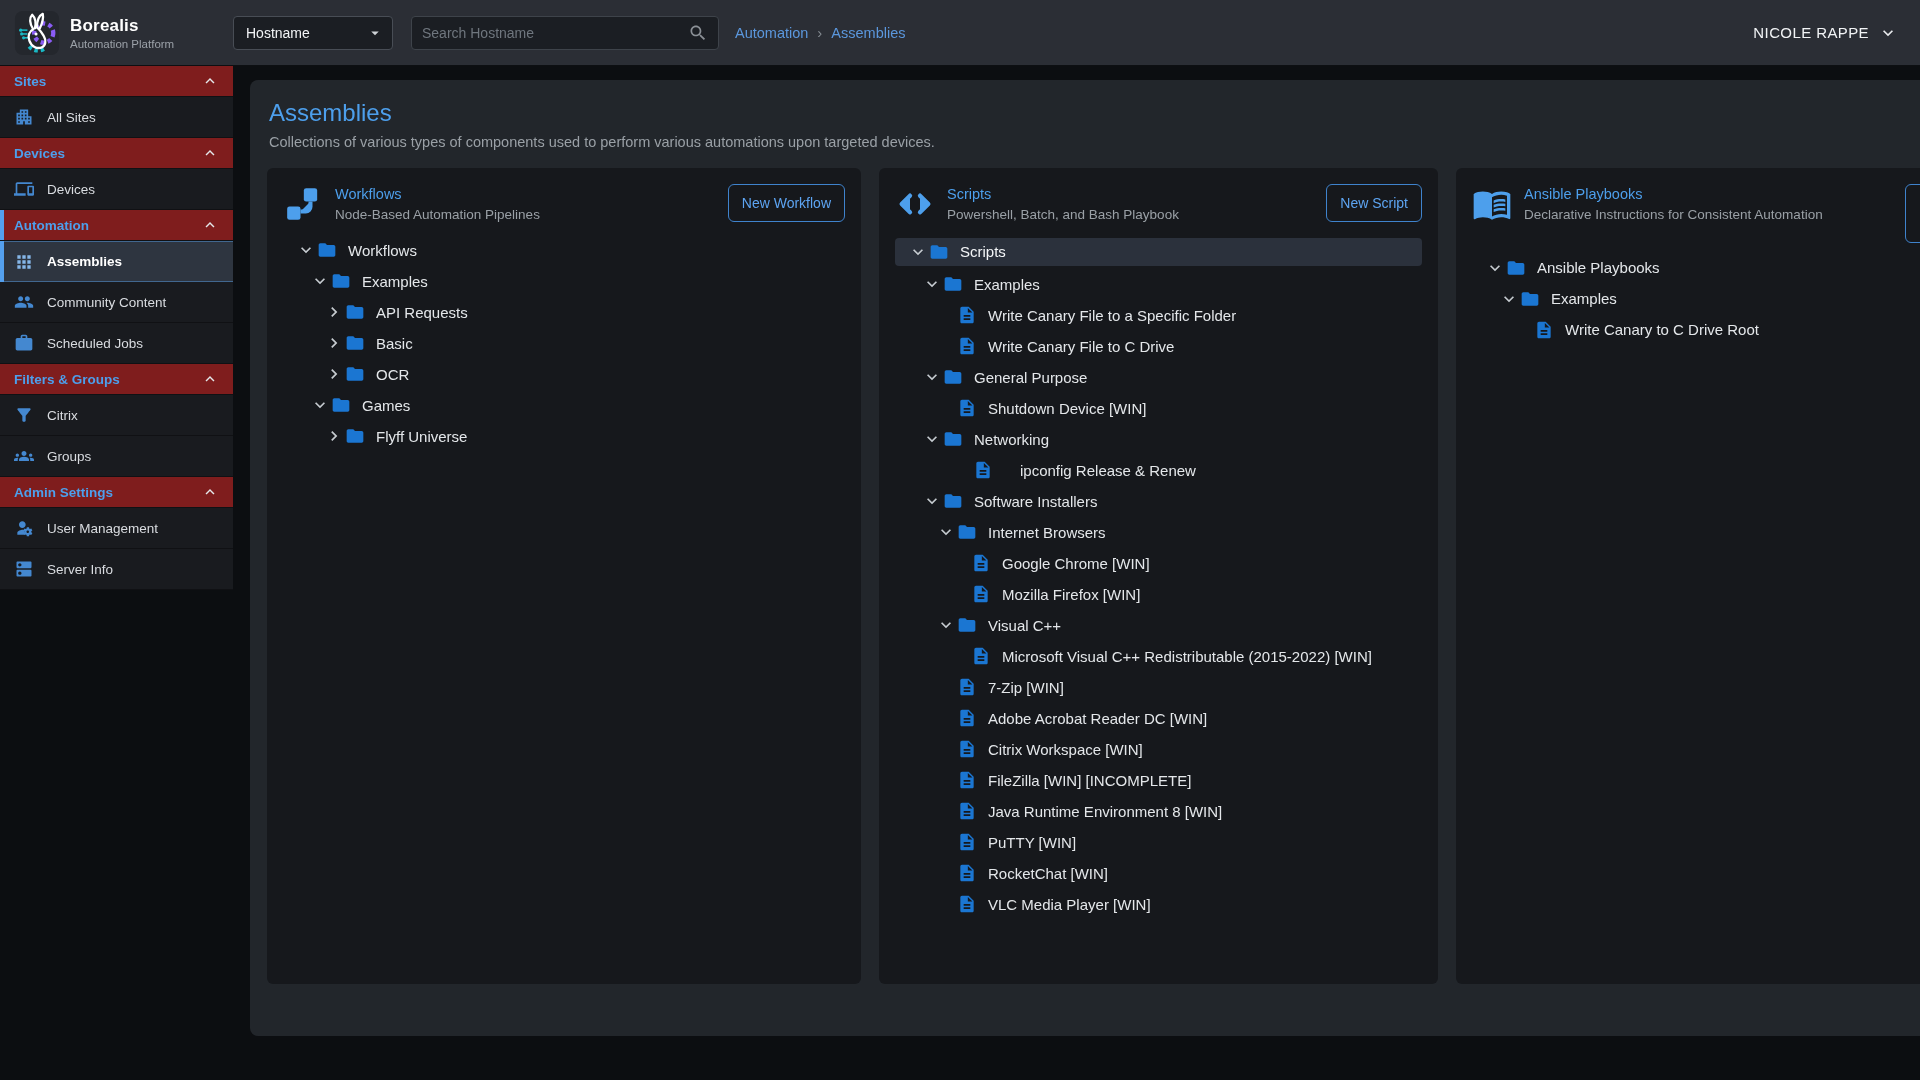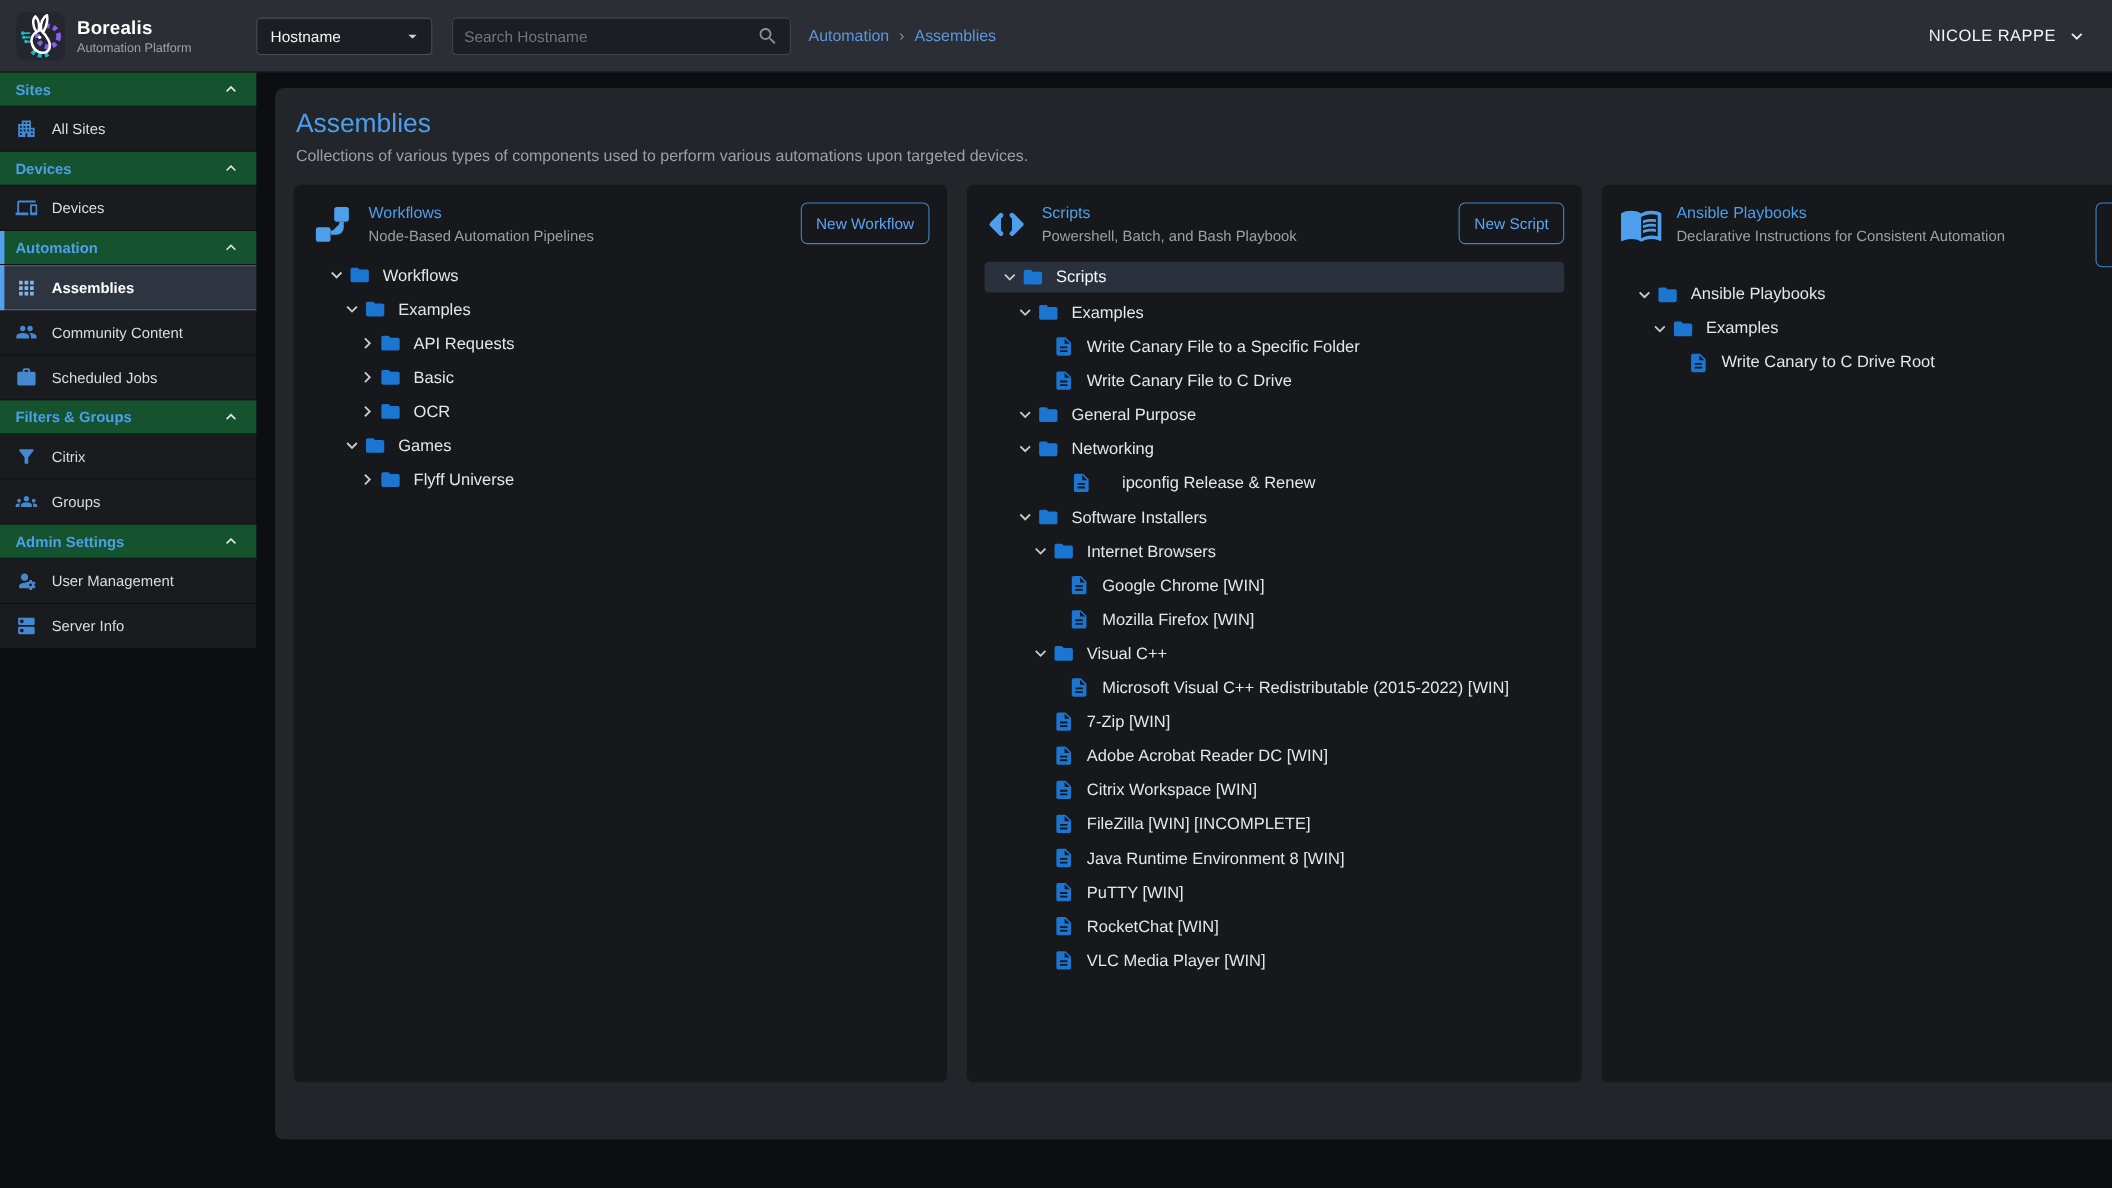--- a/index.html
+++ b/index.html
@@ -33,21 +33,21 @@
 
   .user-menu { margin-left:auto; display:flex; align-items:center; gap:9px;
                color:#f2f4f6; font-size:15px; letter-spacing:.4px; cursor:pointer; }
   .user-caret svg { width:20px; height:20px; fill:#e8eaed; display:block; }
 
   
   .body-row { display:flex; height:1014px; }
   .sidebar-col { width:233px; flex:0 0 auto; background:#0c0e11; }
   .sidebar { background:#191b1f; }
 
-  .sb-header { height:31px; background:#14532d; display:flex; align-items:center;
+  .sb-header { height:31px; background:#7f1d1d; display:flex; align-items:center;
                justify-content:space-between; padding:0 14px; border-bottom:1px solid #101114;
                position:relative; cursor:pointer; }
   .sb-header-label { color:#4d9fec; font-weight:bold; font-size:13.5px; }
   .sb-caret svg { width:18px; height:18px; fill:#e4e7ea; display:block; }
   .sb-section.current > .sb-header::before { content:''; position:absolute; left:0; top:0;
                bottom:0; width:4px; background:#54a0ee; }
 
   .sb-item { height:41px; display:flex; align-items:center; gap:13px; padding:0 14px;
              border-bottom:1px solid #101114; color:#d9dce0; font-size:13.5px;
              position:relative; cursor:pointer; }
@@ -473,20 +473,29 @@
                       <path d="M16.59 8.59 12 13.17 7.41 8.59 6 10l6 6 6-6z"></path>
                     </svg>
                   </span>
                   <span class="tree-icon">
                     <svg viewBox="0 0 24 24">
                       <path d="M10 4H4c-1.1 0-2 .9-2 2v12c0 1.1.9 2 2 2h16c1.1 0 2-.9 2-2V8c0-1.1-.9-2-2-2h-8l-2-2z"></path>
                     </svg>
                   </span>
                   <span class="tree-label">General Purpose</span>
                 </div>
+                <div class="tree-row" style="padding-left: 40px;">
+                  <span class="tree-chevron"></span>
+                  <span class="tree-icon">
+                    <svg viewBox="0 0 24 24">
+                      <path d="M14 2H6c-1.1 0-2 .9-2 2v16c0 1.1.9 2 2 2h12c1.1 0 2-.9 2-2V8l-6-6zm2 16H8v-2h8v2zm0-4H8v-2h8v2zm-3-5V3.5L18.5 9H13z"></path>
+                    </svg>
+                  </span>
+                  <span class="tree-label">Shutdown Device [WIN]</span>
+                </div>
                 <div class="tree-row" style="padding-left: 26px;">
                   <span class="tree-chevron">
                     <svg viewBox="0 0 24 24">
                       <path d="M16.59 8.59 12 13.17 7.41 8.59 6 10l6 6 6-6z"></path>
                     </svg>
                   </span>
                   <span class="tree-icon">
                     <svg viewBox="0 0 24 24">
                       <path d="M10 4H4c-1.1 0-2 .9-2 2v12c0 1.1.9 2 2 2h16c1.1 0 2-.9 2-2V8c0-1.1-.9-2-2-2h-8l-2-2z"></path>
                     </svg>

